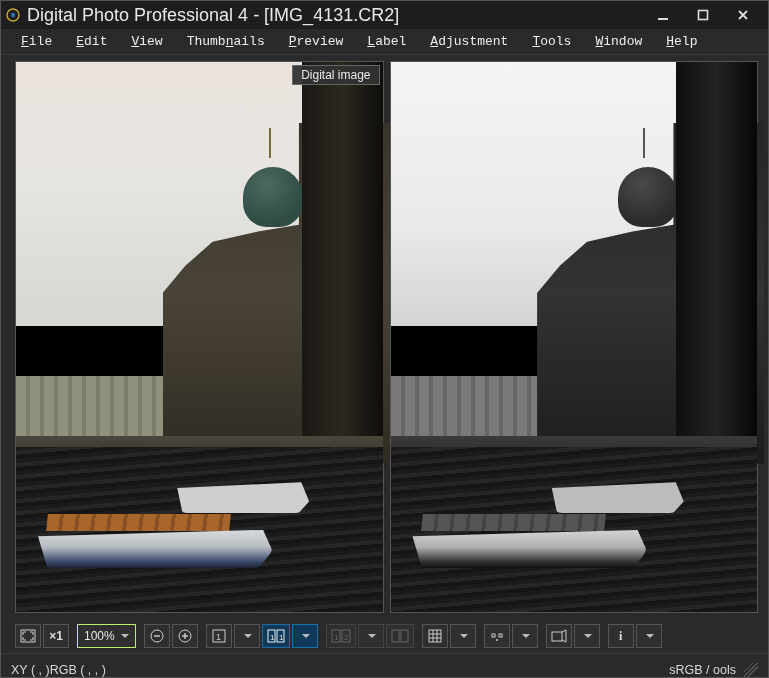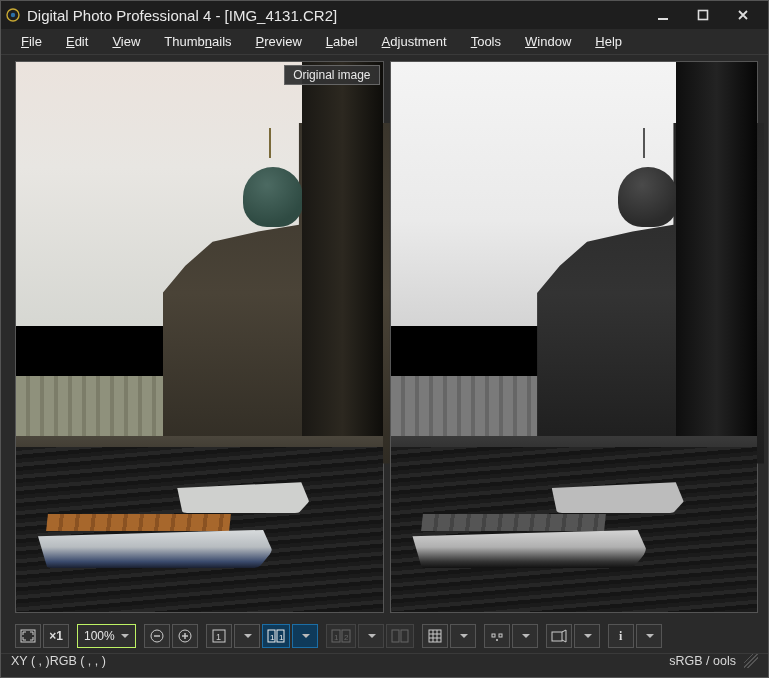--- a/index.html
+++ b/index.html
@@ -21,39 +21,40 @@
   .titlebar {
     height: 28px;
     background: #1e1e1e;
     display: flex; align-items: center;
     padding: 0 4px;
   }
   .titlebar .app-icon {
     width: 16px; height: 16px; margin-right: 6px;
     display: inline-flex; align-items: center; justify-content: center;
   }
-  .titlebar .title { flex: 1; font-size: 15px; color: #e8e8e8; }
+  .titlebar .title { flex: 1; font-size: 18px; color: #e8e8e8; }
   .win-controls { display: flex; gap: 6px; padding-right: 4px;}
   .win-btn {
     width: 34px; height: 22px;
     display: flex; align-items: center; justify-content: center;
     color: #ddd;
   }
   
   .menubar {
     height: 26px;
     background: #2a2a2a;
     border-bottom: 1px solid #3a3a3a;
     display: flex; align-items: center;
     padding: 0 10px; gap: 4px;
   }
   .menu-item {
     padding: 3px 10px;
     font-size: 13px;
     color: #eee;
+    font-family: Liberation Mono, monospace;
   }
   .menu-item .ul { text-decoration: underline; }
   
   .content {
     flex: 1;
     display: flex;
     padding: 6px 10px 6px 14px;
     gap: 6px;
     min-height: 0;
   }
@@ -143,21 +144,21 @@
     display:flex; align-items:center; padding:0 6px; font-size:12px;
   }
   .zoom-box::after{
     content:""; margin-left:6px;
     border:4px solid transparent; border-top-color:#bbb; transform: translateY(2px);
   }
   
   .statusbar {
     height: 24px;
     background: #2a2a2a;
-    display:flex; align-items:flex-start; justify-content: space-between;
+    display:flex; align-items:flex-end; justify-content: space-between;
     padding: 0 10px;
     font-size: 12.5px; color:#d8d8d8;
     border-top: 1px solid #3a3a3a;
   }
   .grip { width:14px; height:14px;
     background:
       linear-gradient(135deg, transparent 6px, #555 6px 7px, transparent 7px),
       linear-gradient(135deg, transparent 9px, #555 9px 10px, transparent 10px),
       linear-gradient(135deg, transparent 12px, #555 12px 13px, transparent 13px);
     margin-left:8px;
@@ -204,21 +205,21 @@
     <div class="menu-item"><span class="ul">P</span>review</div>
     <div class="menu-item"><span class="ul">L</span>abel</div>
     <div class="menu-item"><span class="ul">A</span>djustment</div>
     <div class="menu-item"><span class="ul">T</span>ools</div>
     <div class="menu-item"><span class="ul">W</span>indow</div>
     <div class="menu-item"><span class="ul">H</span>elp</div>
   </div>
 
   <div class="content">
     <div class="pane">
-      <div class="pane-label">Original image</div>
+      <div class="pane-label">Digital image</div>
       <div class="photo">
         <div class="sky"></div>
         <div class="row-bldg"></div>
         <div class="bldg-main"></div>
         <div class="dome"></div>
         <div class="spire"></div>
         <div class="col"></div>
         <div class="embank"></div>
         <div class="water"></div>
         <div class="boat2"></div>

